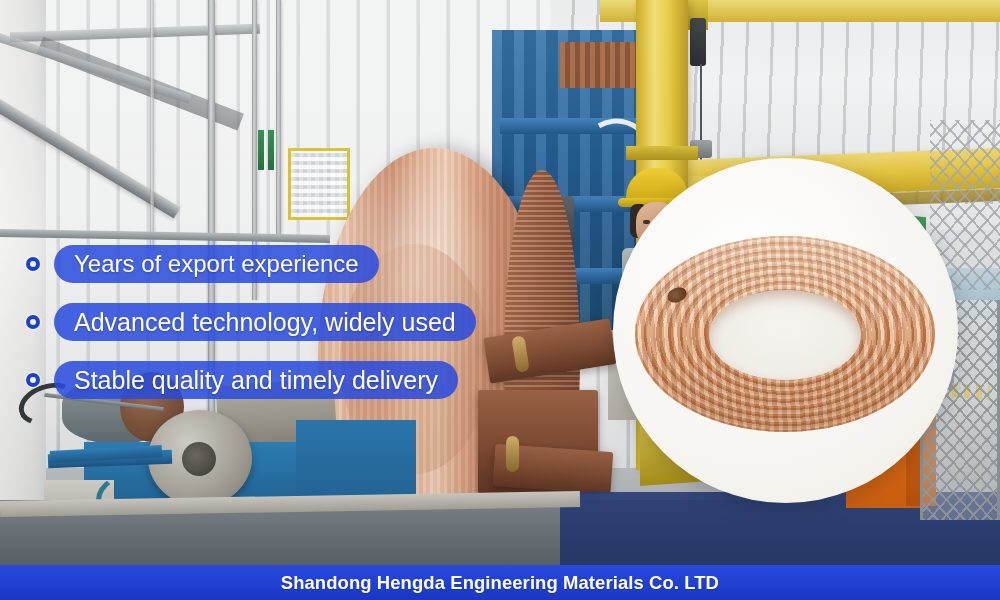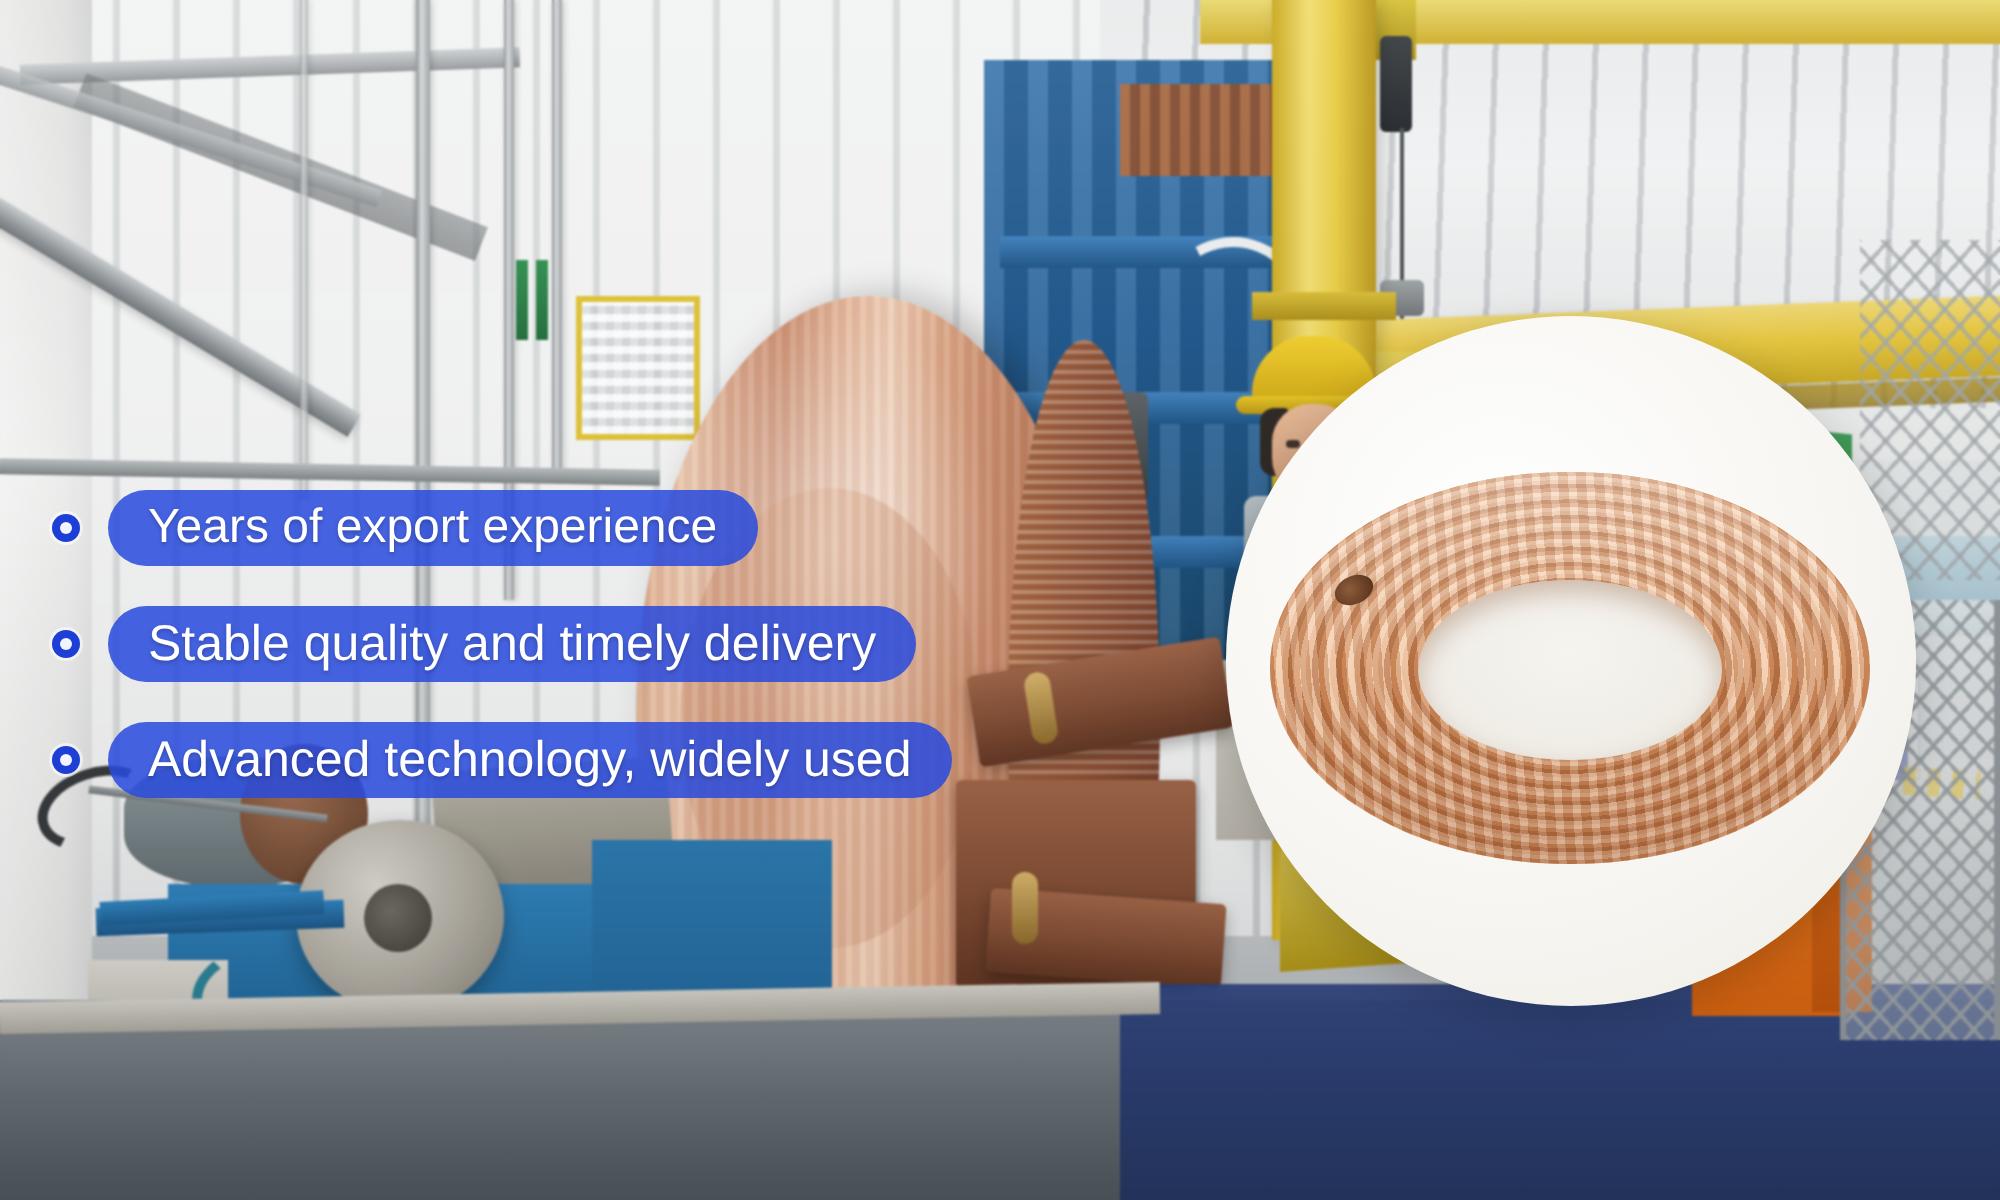--- a/index.html
+++ b/index.html
@@ -706,24 +706,27 @@
       <div class="tube-end"></div>
     </div>
   </div>
 
 
   <div class="bullets">
     <div class="bullet-row r1">
       <span class="bullet-dot"></span>
       <span class="pill">Years of export experience</span>
     </div>
+    <div class="bullet-row r2">
+      <span class="bullet-dot"></span>
+      <span class="pill">Advanced technology, widely used</span>
+    </div>
     <div class="bullet-row r3">
       <span class="bullet-dot"></span>
       <span class="pill">Stable quality and timely delivery</span>
     </div>
-    <div class="bullet-row r2">
-      <span class="bullet-dot"></span>
-      <span class="pill">Advanced technology, widely used</span>
-    </div>
   </div>
 
+  <div class="footer">
+    <span class="footer-text">Shandong Hengda Engineering Materials Co. LTD</span>
+  </div>
 
 </div>
 
 </body></html>

